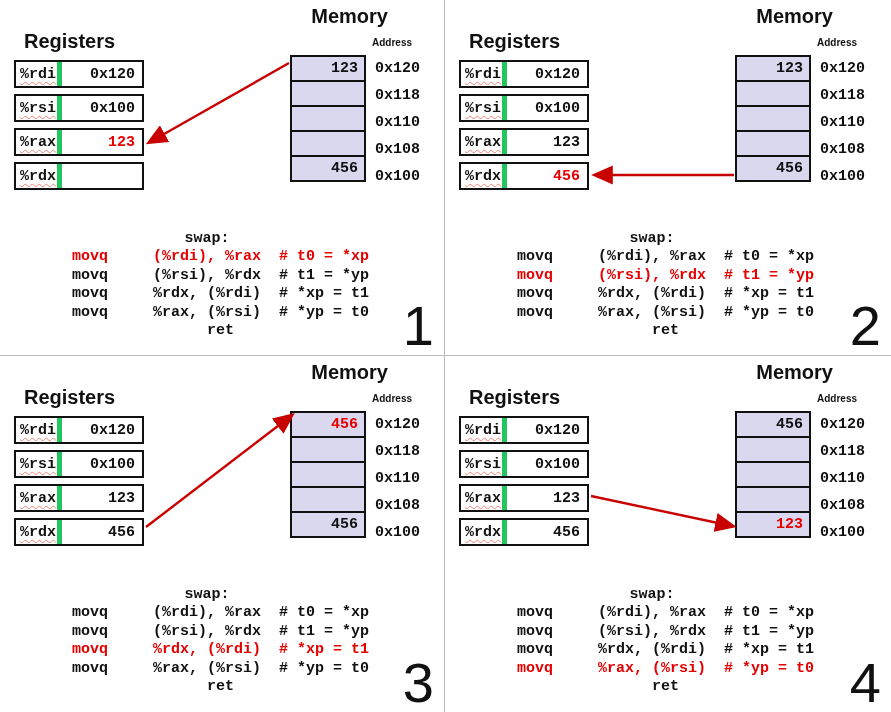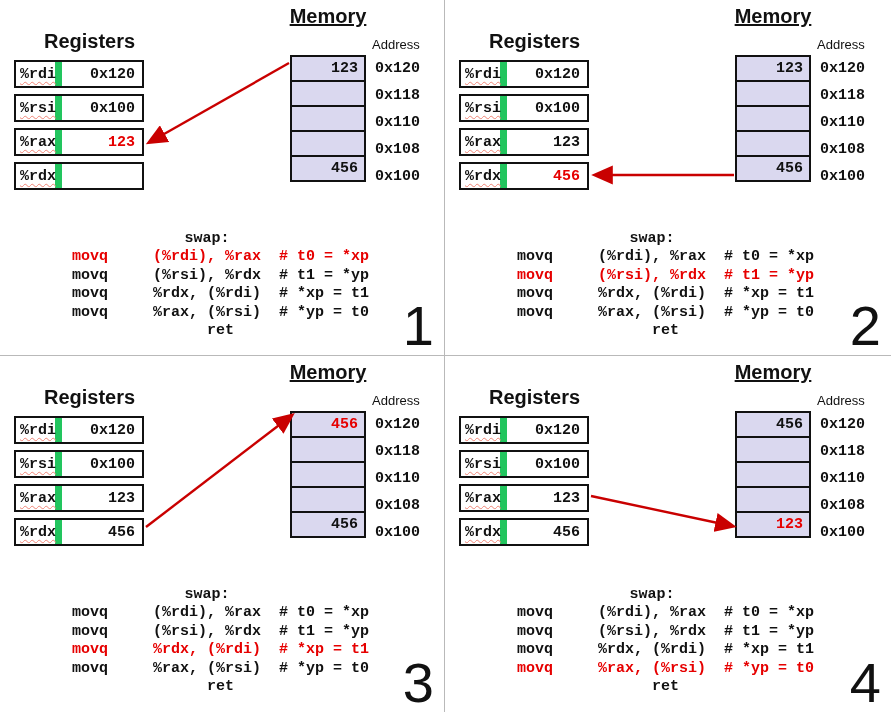--- a/index.html
+++ b/index.html
@@ -4,27 +4,27 @@
 <style>
   html,body{margin:0;padding:0;background:#ffffff;}
   body{width:891px;height:712px;overflow:hidden;font-family:"Liberation Sans",sans-serif;color:#111;}
   .grid{display:grid;grid-template-columns:445px 446px;grid-template-rows:356px 356px;width:891px;height:712px;}
   .quad{position:relative;box-sizing:border-box;background:#fff;}
   .quad.bR{border-right:1px solid #b9b9b9;}
   .quad.bB{border-bottom:1px solid #b9b9b9;}
 
   .mono{font-family:"Liberation Mono","DejaVu Sans Mono",monospace;font-weight:bold;font-size:15px;color:#111;}
 
-  .reg-title{position:absolute;left:44px;top:30px;font-size:20px;font-weight:bold;text-align:right;}
-  .mem-title{position:absolute;left:268px;top:5px;width:120px;text-align:center;font-size:20px;font-weight:bold;text-decoration:underline;}
-  .addr-label{position:absolute;left:372px;top:37px;font-size:13px;font-weight:normal;}
+  .reg-title{position:absolute;left:24px;top:30px;font-size:20px;font-weight:bold;text-align:right;}
+  .mem-title{position:absolute;left:268px;top:5px;width:120px;text-align:right;font-size:20px;font-weight:bold;}
+  .addr-label{position:absolute;left:372px;top:37px;font-size:10px;font-weight:bold;}
 
   .reg-table{position:absolute;left:14px;top:60px;}
   .reg-row{display:flex;width:130px;height:28px;border:2px solid #111;background:#fff;margin-bottom:6px;box-sizing:border-box;}
-  .reg-name{width:46px;border-right:7px solid #22c55e;display:flex;align-items:center;padding-left:4px;box-sizing:border-box;}
+  .reg-name{width:46px;border-right:5px solid #22c55e;display:flex;align-items:center;padding-left:4px;box-sizing:border-box;}
   .reg-name span{text-decoration-line:underline;text-decoration-style:wavy;text-decoration-color:#f08576;text-decoration-thickness:1px;text-underline-offset:3px;}
   .reg-val{flex:1;display:flex;align-items:center;justify-content:flex-end;padding-right:7px;}
 
   .mem-table{position:absolute;left:290px;top:55px;width:76px;}
   .mem-cell{height:27px;box-sizing:border-box;border:2px solid #111;margin-top:-2px;background:#dad8ef;display:flex;align-items:center;justify-content:flex-end;padding-right:6px;}
   .mem-cell:first-child{margin-top:0;}
 
   .addr-col{position:absolute;left:375px;top:55px;}
   .addr{height:27px;line-height:27px;}
 

